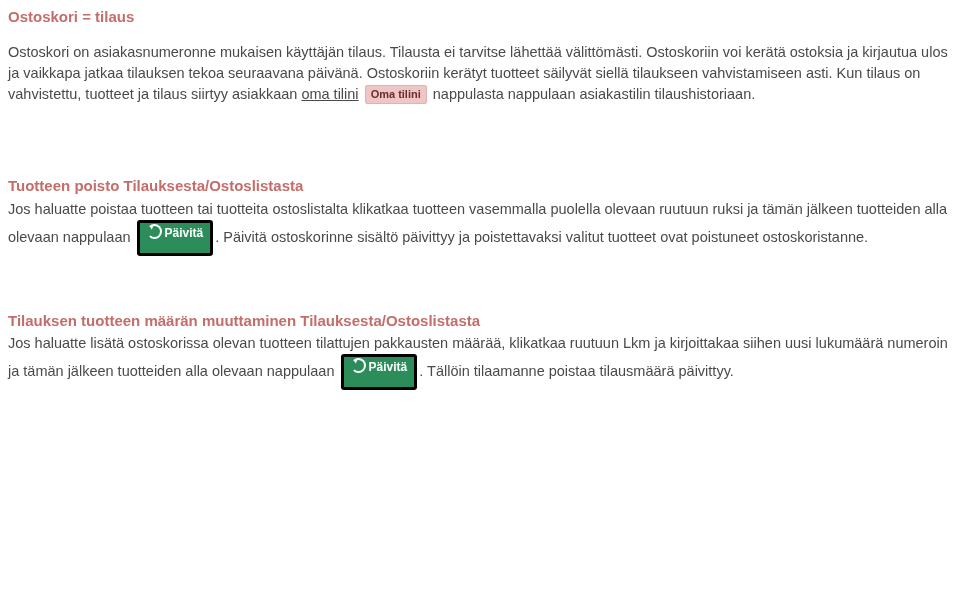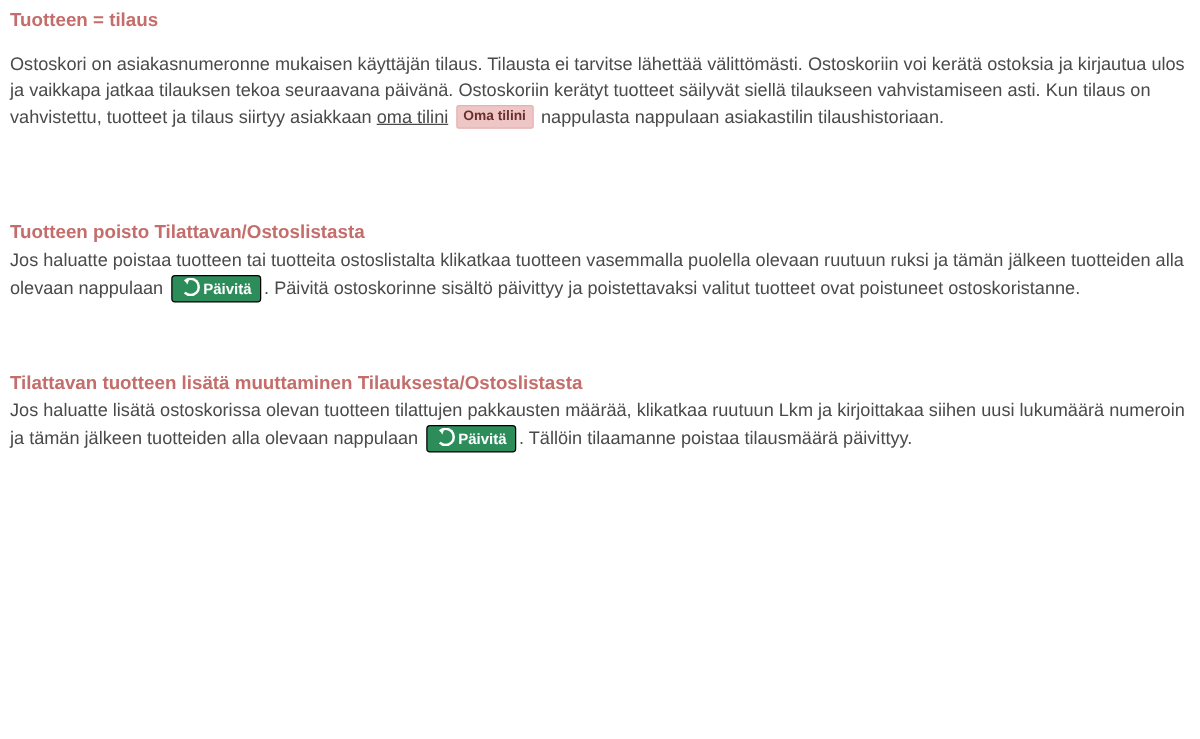--- a/index.html
+++ b/index.html
@@ -33,23 +33,23 @@
     text-decoration: underline;
   }
   .btn {
     display: inline-block;
     vertical-align: middle;
     background: #2c8d5b;
     color: #ffffff;
     font-size: 12px;
     font-weight: bold;
     border-radius: 3px;
-    padding: 1px 7px 2px 7px;
+    padding: 1px 7px 12px 7px;
     line-height: 16px;
-    border: 1px solid #000000;
+    border: 3px solid #000000;
     margin: 0 2px;
   }
   .btn .refresh {
     display: inline-block;
     width: 11px;
     height: 11px;
     border: 2px solid #fff;
     border-left-color: transparent;
     border-radius: 50%;
     vertical-align: -2px;
@@ -80,39 +80,39 @@
   }
   .gap-big { height: 44px; }
   .gap-mid { height: 28px; }
   .footer-space { height: 170px; }
 </style>
 </head>
 <body>
 
 <div class="page">
 
-  <div class="h1">Tuotteen = tilaus</div>
+  <div class="h1">Ostoskori = tilaus</div>
   <p class="para">
     <span>Ostoskori on asiakasnumeronne mukaisen käyttäjän tilaus. Tilausta ei tarvitse lähettää välittömästi. Ostoskoriin voi kerätä ostoksia ja kirjautua ulos ja vaikkapa jatkaa tilauksen tekoa seuraavana päivänä. Ostoskoriin kerätyt tuotteet säilyvät siellä tilaukseen vahvistamiseen asti. Kun tilaus on vahvistettu, tuotteet ja tilaus siirtyy asiakkaan </span>
     <span class="underline">oma tilini</span>
     <span class="pill">Oma tilini</span>
     <span> nappulasta nappulaan asiakastilin tilaushistoriaan.</span>
   </p>
 
   <div class="gap-big"></div>
 
-  <div class="h2">Tuotteen poisto Tilattavan/Ostoslistasta</div>
+  <div class="h2">Tuotteen poisto Tilauksesta/Ostoslistasta</div>
   <p class="para">
     <span>Jos haluatte poistaa tuotteen tai tuotteita ostoslistalta klikatkaa tuotteen vasemmalla puolella olevaan ruutuun ruksi ja tämän jälkeen tuotteiden alla olevaan nappulaan </span>
     <span class="btn"><span class="refresh"></span><span>Päivitä</span></span><span>. Päivitä ostoskorinne sisältö päivittyy ja poistettavaksi valitut tuotteet ovat poistuneet ostoskoristanne.</span>
   </p>
 
   <div class="gap-mid"></div>
 
-  <div class="h2">Tilattavan tuotteen lisätä muuttaminen Tilauksesta/Ostoslistasta</div>
+  <div class="h2">Tilauksen tuotteen määrän muuttaminen Tilauksesta/Ostoslistasta</div>
   <p class="para">
     <span>Jos haluatte lisätä ostoskorissa olevan tuotteen tilattujen pakkausten määrää, klikatkaa ruutuun Lkm ja kirjoittakaa siihen uusi lukumäärä numeroin ja  tämän jälkeen tuotteiden alla olevaan nappulaan </span>
     <span class="btn"><span class="refresh"></span><span>Päivitä</span></span><span>. Tällöin tilaamanne poistaa tilausmäärä päivittyy.</span>
   </p>
 
   <div class="footer-space"></div>
 
 
 </div>
 

